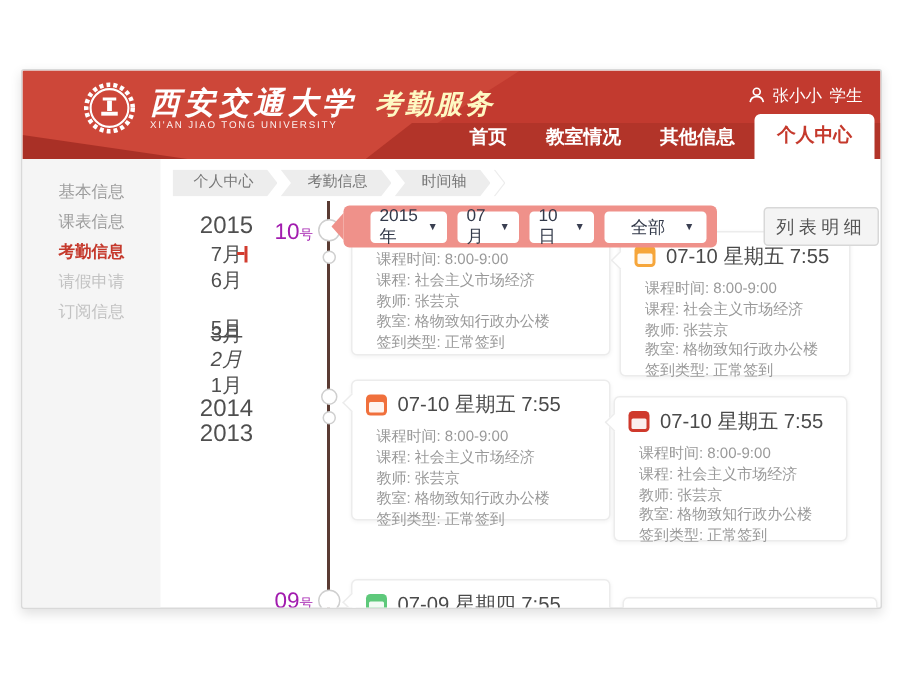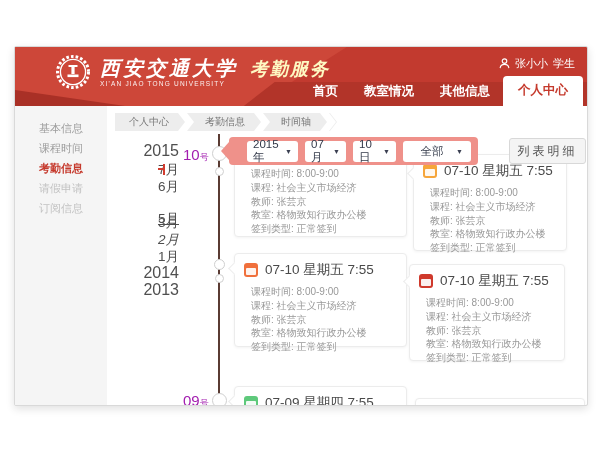--- a/index.html
+++ b/index.html
@@ -39,21 +39,21 @@
     clip-path:polygon(0 0,calc(100% - 7px) 0,100% 50%,calc(100% - 7px) 100%,0 100%,7px 50%);}
   .crumb:first-child{clip-path:polygon(0 0,calc(100% - 7px) 0,100% 50%,calc(100% - 7px) 100%,0 100%);padding-left:14px;}
   .crumb.tail{width:8px;padding:0;}
   
   .sidebar{position:absolute;left:0;top:59px;bottom:0;width:92px;background:#f5f5f5;padding-top:12px;z-index:1;}
   .side-item{height:20px;line-height:20px;text-align:center;font-size:11px;color:#9d9d9d;cursor:pointer;}
   .side-item.dim{color:#c2c2c2;}
   .side-item.active{color:#c5392c;font-weight:bold;}
   
   .tl-line{position:absolute;left:203px;top:87px;width:2px;height:271px;background:#5a3b33;z-index:1;}
-  .tl-date{position:absolute;width:56px;text-align:right;color:#4f4f4f;z-index:2;cursor:pointer;}
+  .tl-date{position:absolute;width:56px;text-align:center;color:#4f4f4f;z-index:2;cursor:pointer;}
   .yr{font-size:16px;}
   .mo{font-size:13.5px;}
   .day-label{position:absolute;color:#a21caf;z-index:2;font-size:15px;cursor:pointer;}
   .day-label .sfx{font-size:9px;}
   .mo-tick{position:absolute;left:143px;top:117px;width:7px;height:11px;z-index:2;}
   .mo-tick:before{content:"";position:absolute;left:0;top:4px;width:5px;height:2px;background:#d23c2f;}
   .mo-tick:after{content:"";position:absolute;right:0;top:0;width:2px;height:11px;background:#d23c2f;}
   .node{position:absolute;background:#fff;border:1px solid #cfcfcf;border-radius:50%;z-index:3;}
   
   .filterbar{position:absolute;left:214px;top:90px;width:249px;height:28px;background:#ef918a;
@@ -123,21 +123,21 @@
 
   <div class="crumbs">
     <div class="crumb">个人中心</div>
     <div class="crumb">考勤信息</div>
     <div class="crumb">时间轴</div>
     <div class="crumb tail"></div>
   </div>
 
   <div class="sidebar">
     <div class="side-item">基本信息</div>
-    <div class="side-item">课程时间</div>
+    <div class="side-item">课表信息</div>
     <div class="side-item active">考勤信息</div>
     <div class="side-item dim">请假申请</div>
     <div class="side-item dim">订阅信息</div>
   </div>
 
   <div class="tl-date yr" style="left:108px;top:95px;">2015</div>
   <div class="tl-date mo" style="left:108px;top:114px;">7月</div>
   <div class="tl-date mo" style="left:108px;top:131px;">6月</div>
   <div class="tl-date mo" style="left:108px;top:163px;text-decoration:underline;">5月</div>
   <div class="tl-date mo" style="left:108px;top:167px;">3月</div>

